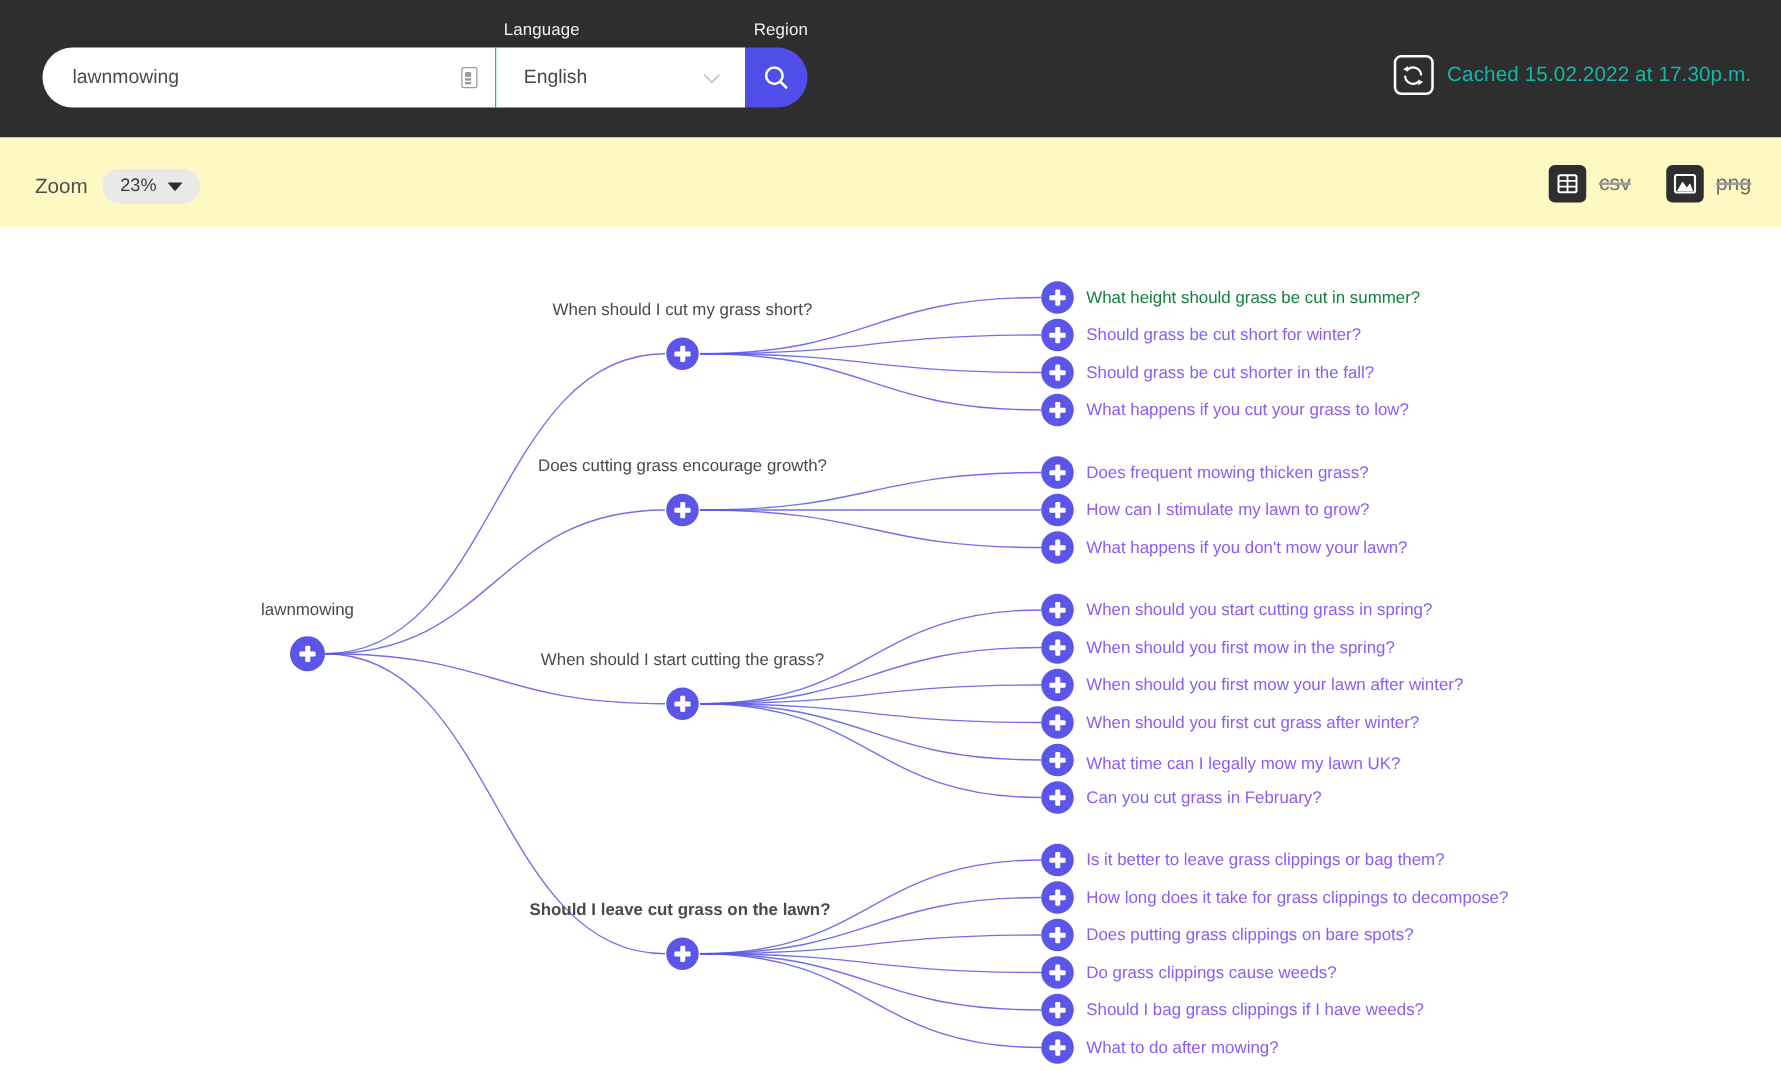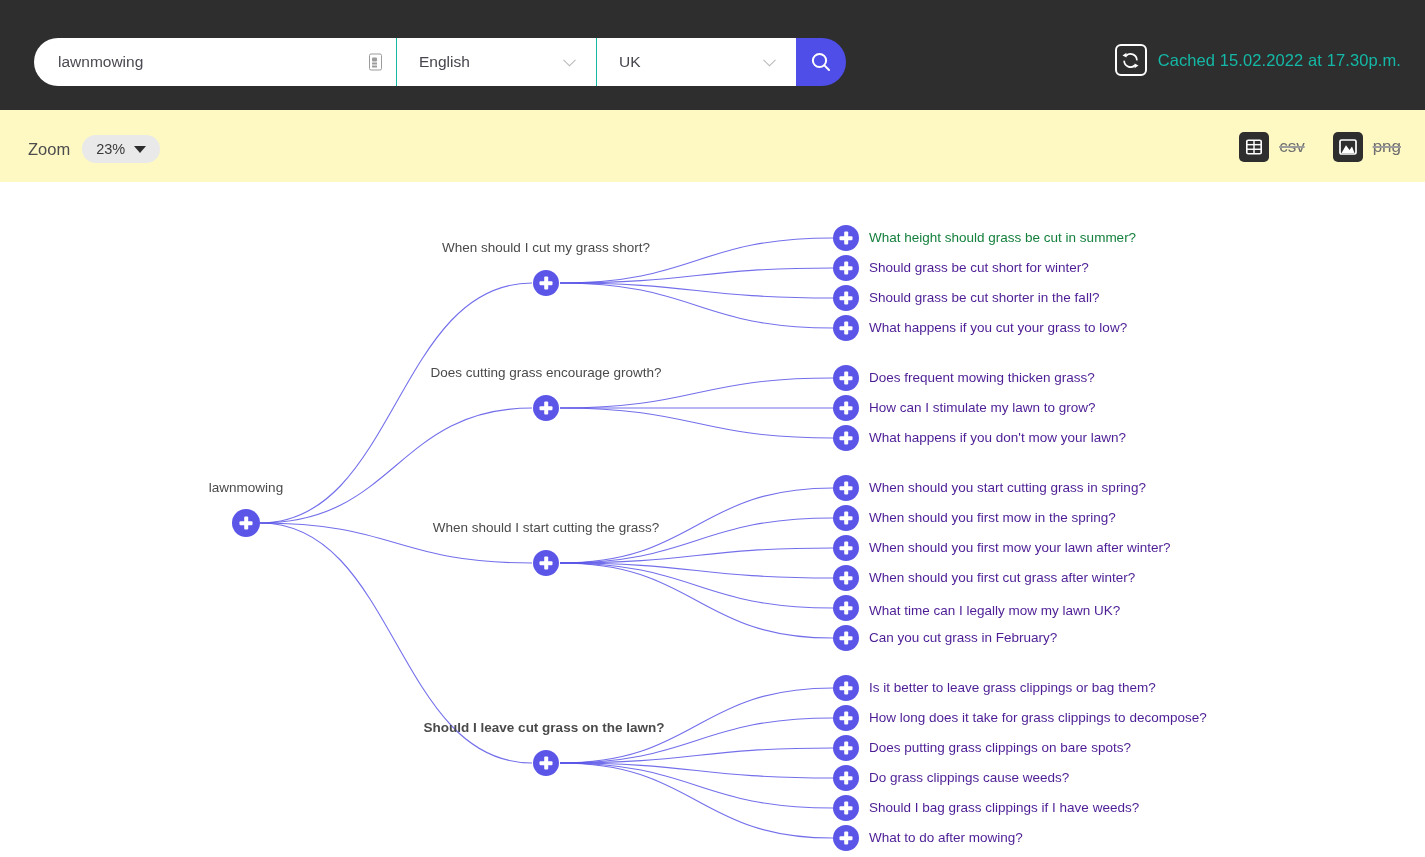--- a/index.html
+++ b/index.html
@@ -242,49 +242,49 @@
   .node-label {
     position: absolute;
     font-size: 13.5px;
     color: #3b3b3b;
     white-space: nowrap;
   }
   .node-label.branch {
     color: #4a4a4a;
     transform: translateX(-50%);
   }
-  .node-label.leaf { color: #4c1d95; }
+  .node-label.leaf { color: #8b5cf6; }
   .node-label.leaf.dim { color: #15803d; }
   .node-label.root {
     color: #4a4a4a;
     transform: translateX(-50%);
   }
 </style>
 </head>
 <body>
 
 <div class="header">
 
+  <div class="field-labels">
+    <span class="field-label lang">Language</span>
+    <span class="field-label region">Region</span>
+  </div>
 
   <div class="search-cluster">
 
     <div class="search-input-wrap">
       <input class="search-input" type="text" value="lawnmowing" style="">
       <span class="paste-icon"></span>
     </div>
 
     <div class="select-cell">
       <span class="sel-value">English</span>
       <span class="chev"></span>
     </div>
 
-    <div class="select-cell">
-      <span class="sel-value">UK</span>
-      <span class="chev"></span>
-    </div>
 
     <button class="search-btn">
       <svg width="24" height="24" viewBox="0 0 24 24" fill="none">
         <circle cx="10.5" cy="10.5" r="6.6" stroke="#ffffff" stroke-width="2"></circle>
         <line x1="15.4" y1="15.4" x2="20" y2="20" stroke="#ffffff" stroke-width="2" stroke-linecap="round"></line>
       </svg>
     </button>
   </div>
 
   <div class="cached">

